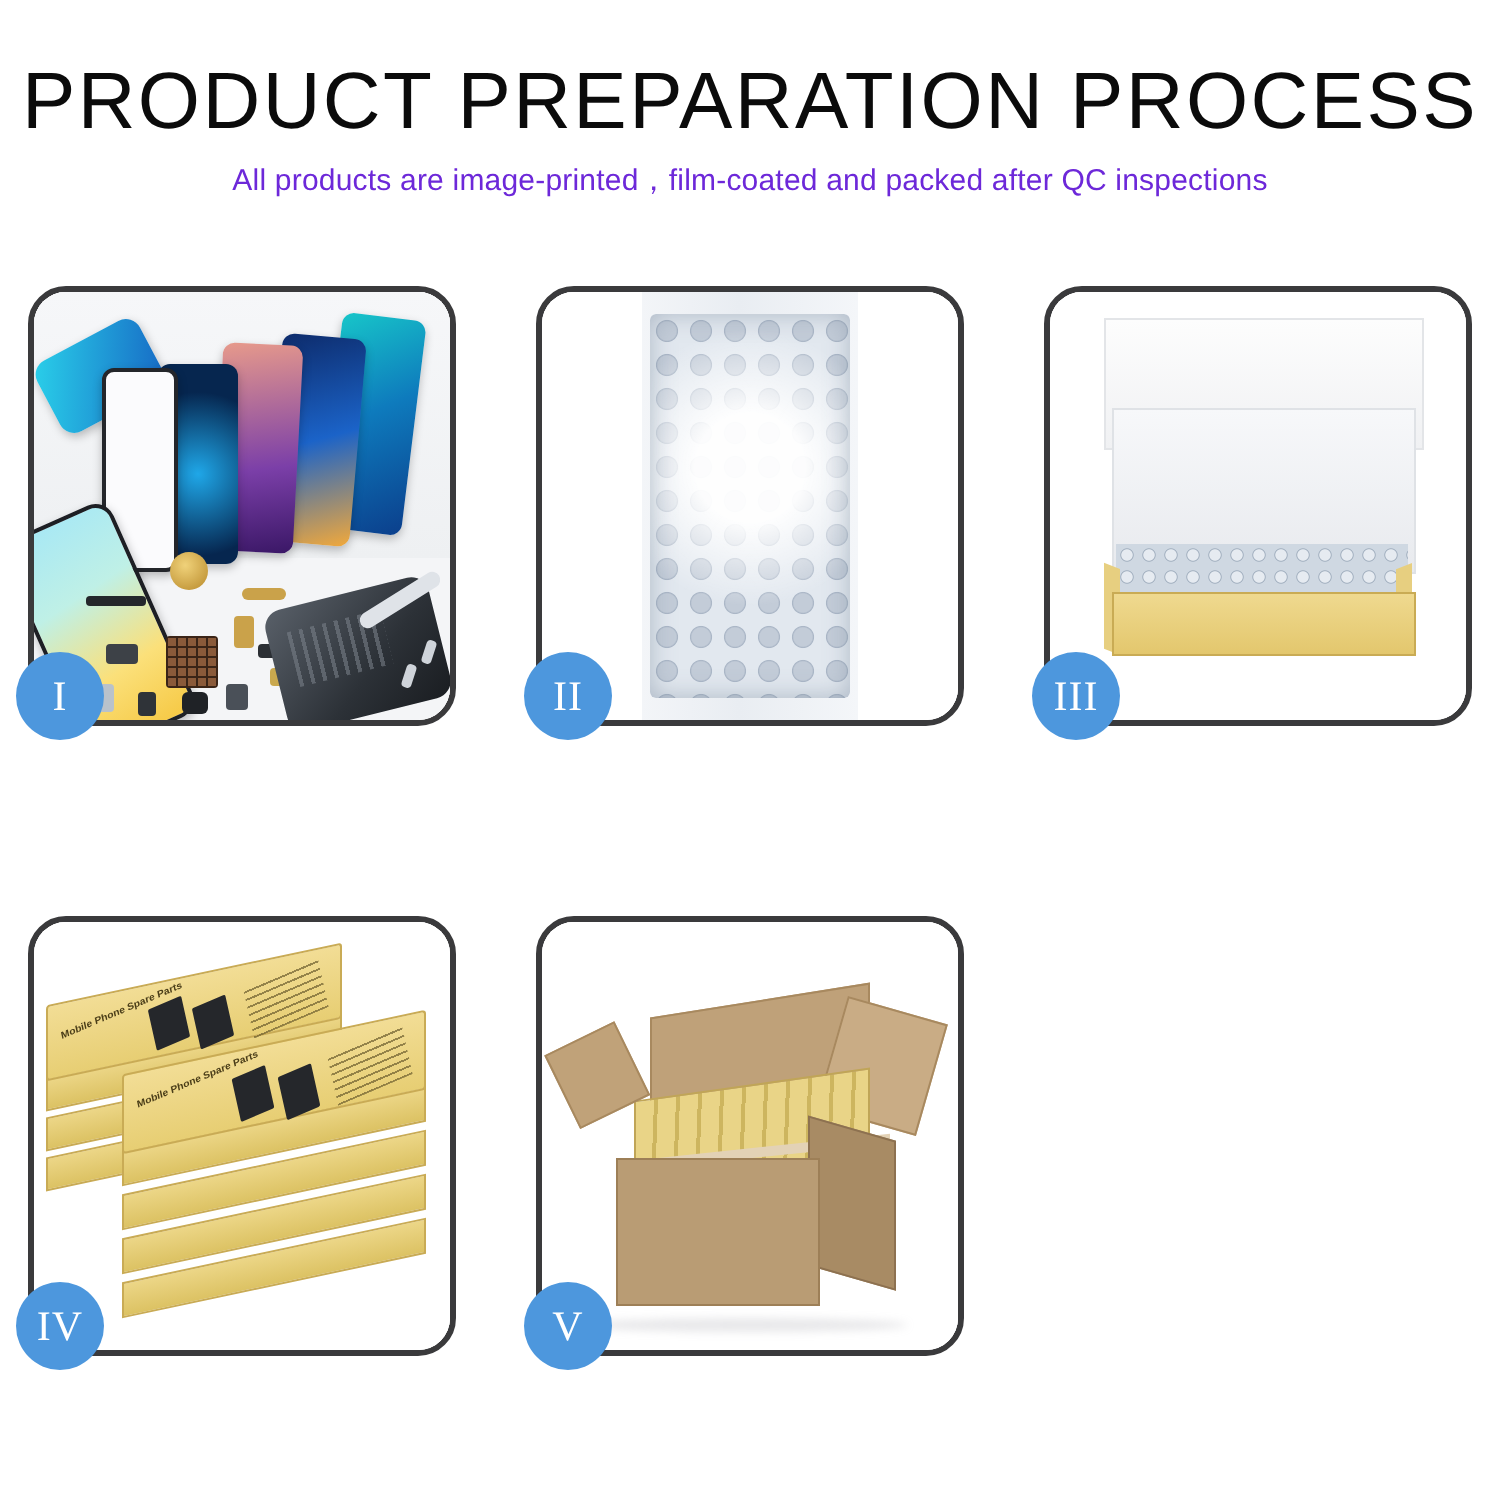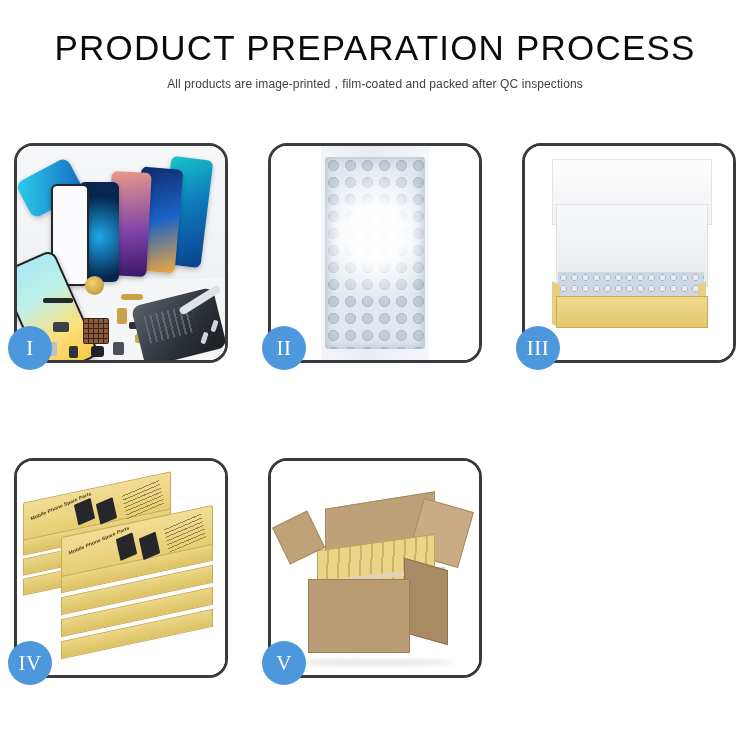--- a/index.html
+++ b/index.html
@@ -5,33 +5,33 @@
   html,body{margin:0;padding:0;}
   body{
     width:750px;height:750px;
     background:#ffffff;
     font-family:"Liberation Sans", sans-serif;
     overflow:hidden;
     position:relative;
   }
   .header{ text-align:center; padding-top:30px; }
   .title{
-    font-size:35px;
+    font-size:40px;
     font-weight:400;
     letter-spacing:1.2px;
     color:#0b0b0b;
     line-height:1.05;
     white-space:nowrap;
   }
   .subtitle{
     margin-top:9px;
-    font-size:12px;
+    font-size:15px;
     font-weight:400;
     letter-spacing:.1px;
-    color:#404040;
+    color:#6d28d9;
     white-space:nowrap;
   }
 
   .grid{
     position:absolute;
     left:14px; top:143px;
     width:722px;
     display:grid;
     grid-template-columns:214px 214px 214px;
     grid-template-rows:220px 220px;

